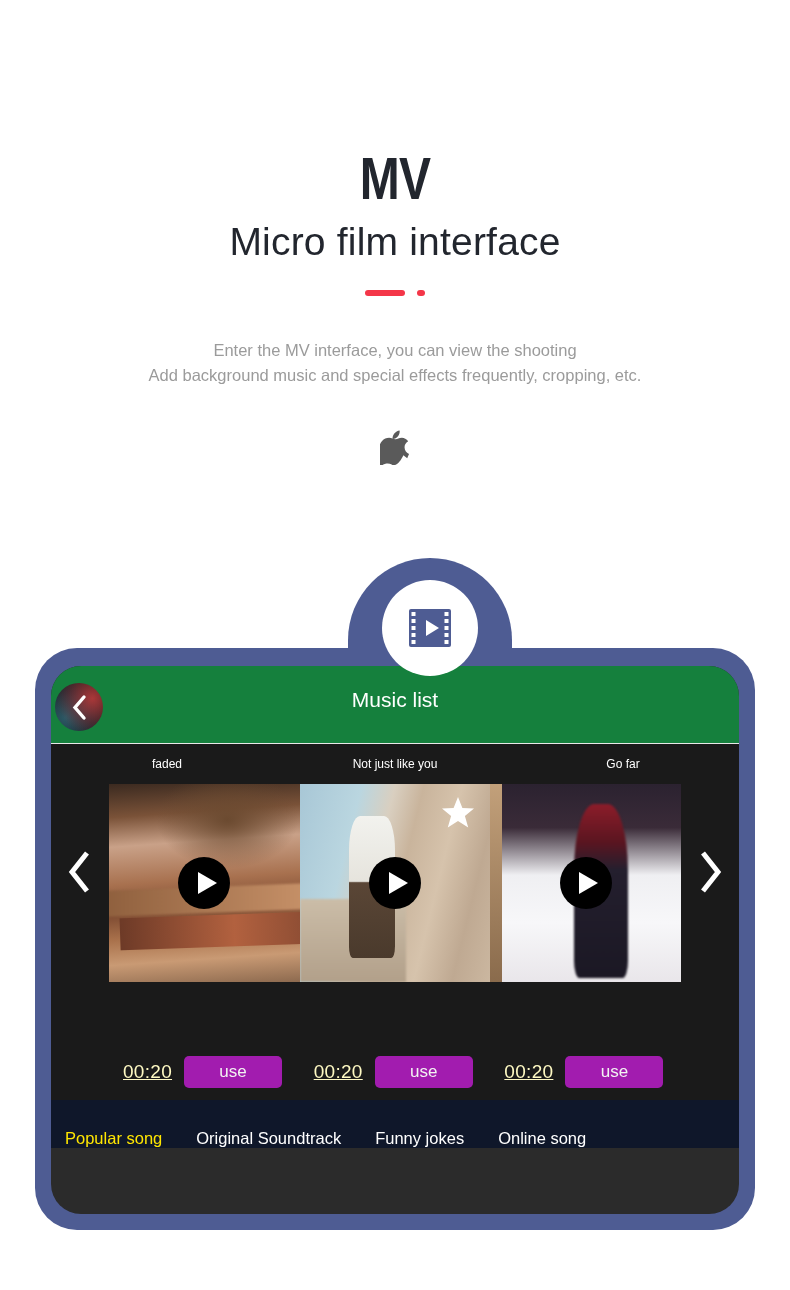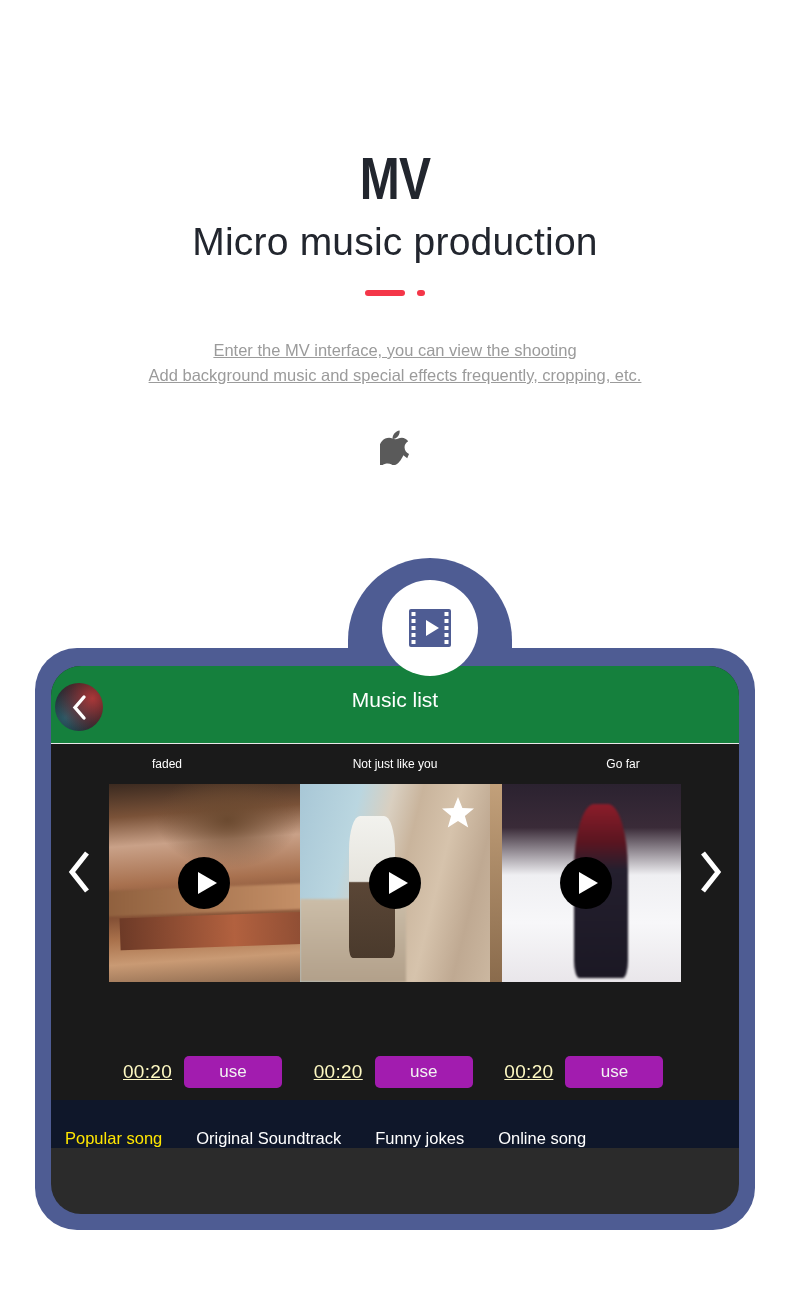--- a/index.html
+++ b/index.html
@@ -66,21 +66,20 @@
     border-radius: 3px;
     background: #f43648;
   }
 
   .hero-desc {
     margin-top: 42px;
     font-size: 16.5px;
     line-height: 25px;
     color: #9b9b9b;
     font-weight: normal;
-    text-decoration: underline;
   }
 
   
   .badges {
     margin-top: 42px;
     display: flex;
     justify-content: center;
     align-items: center;
     gap: 52px;
   }
@@ -448,21 +447,21 @@
 </style>
 </head>
 <body>
 
 <div class="page">
 
   <div class="hero">
 
     <div class="hero-title">MV</div>
 
-    <div class="hero-subtitle">Micro music production</div>
+    <div class="hero-subtitle">Micro film interface</div>
 
     <div class="divider">
       <span class="dash"></span>
       <span class="dot"></span>
     </div>
 
     <div class="hero-desc">
       <div>Enter the MV interface, you can view the shooting</div>
       <div>Add background music and special effects frequently, cropping, etc.</div>
     </div>

